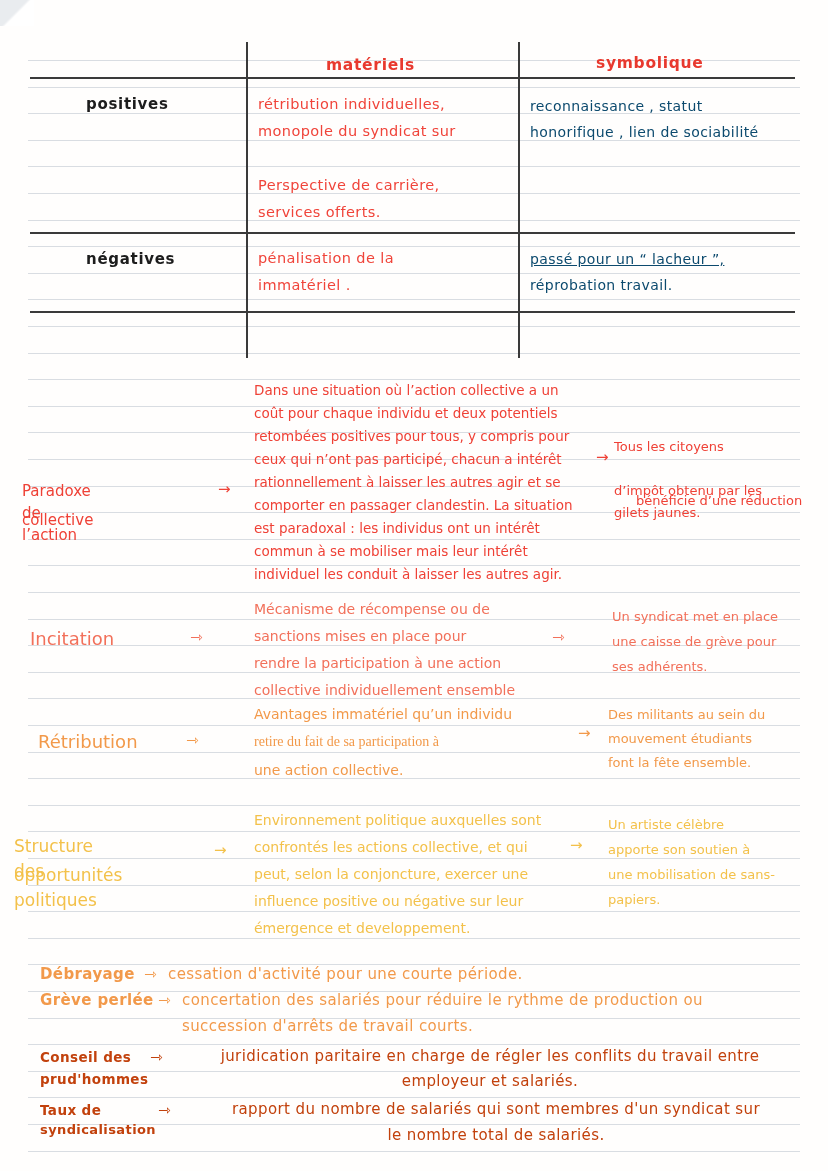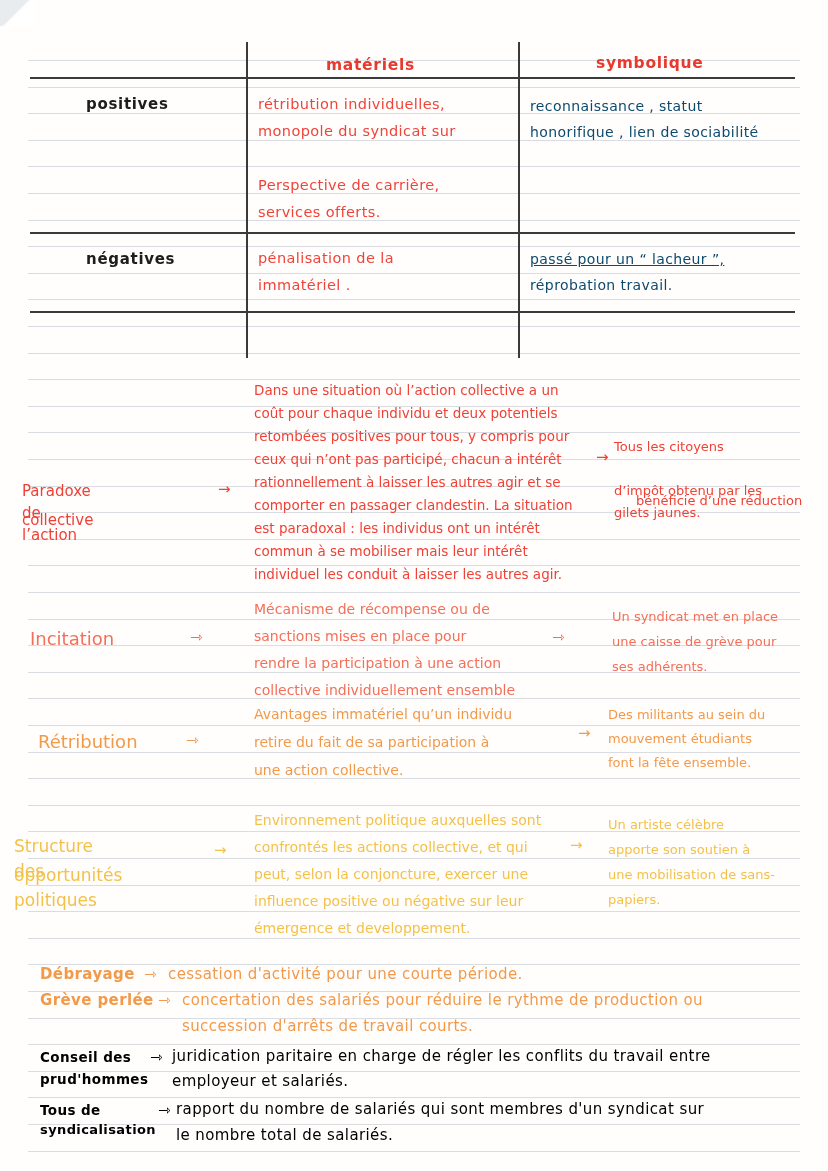--- a/index.html
+++ b/index.html
@@ -111,21 +111,21 @@
   .arrow {
     position: absolute;
     font-size: 15px;
     line-height: 1;
   }
 
   .c-red    { color: #ef4136; }
   .c-coral  { color: #f2705a; }
   .c-orange { color: #f2994a; }
   .c-yellow { color: #f3c14a; }
-  .c-amber  { color: #000000; }
+  .c-amber  { color: #c2410c; text-align: center; }
 
   .s13  { font-size: 13px; }
   .s135 { font-size: 13.5px; }
   .s14  { font-size: 14px; }
   .s15  { font-size: 15px; }
   .s17  { font-size: 17px; }
   .s18  { font-size: 18px; }
 
   
   .note {
@@ -251,21 +251,21 @@
     <div class="ex-col c-coral s13" style="left:612px; top:607px; width:190px;">Un syndicat met en place</div>
     <div class="ex-col c-coral s13" style="left:612px; top:632px; width:190px;">une caisse de grève pour</div>
     <div class="ex-col c-coral s13" style="left:612px; top:657px; width:190px;">ses adhérents.</div>
   </div>
 
   <div class="defblock">
     <div class="term c-orange s18" style="left:38px; top:729px; font-weight:500;">Rétribution</div>
     <div class="arrow c-orange" style="left:186px; top:733px;">⇾</div>
 
     <div class="body-col c-orange s14" style="left:254px; top:703px; width:330px;">Avantages immatériel qu’un individu</div>
-    <div class="body-col c-orange s14" style="left:254px; top:731px; width:330px;">retire du fait de sa participation à</div>
+    <div class="body-col c-orange s14" style="left:254px; top:731px; width:330px;font-family:Liberation Serif, serif;">retire du fait de sa participation à</div>
     <div class="body-col c-orange s14" style="left:254px; top:759px; width:330px;">une action collective.</div>
 
     <div class="arrow c-orange" style="left:578px; top:726px;">→</div>
     <div class="ex-col c-orange s13" style="left:608px; top:705px; width:190px;">Des militants au sein du</div>
     <div class="ex-col c-orange s13" style="left:608px; top:729px; width:190px;">mouvement étudiants</div>
     <div class="ex-col c-orange s13" style="left:608px; top:753px; width:190px;">font la fête ensemble.</div>
   </div>
 
   <div class="defblock">
     <div class="term c-yellow s17" style="left:14px; top:834px; font-weight:500;">Structure des</div>
@@ -295,20 +295,20 @@
     <div class="note c-orange s15 hand" style="left:158px; top:989px;">⇾</div>
     <div class="note c-orange s15 hand" style="left:182px; top:989px; width:620px;">concertation des salariés pour réduire le rythme de production ou</div>
     <div class="note c-orange s15 hand" style="left:182px; top:1015px; width:620px;">succession d'arrêts de travail courts.</div>
 
     <div class="note note-term c-amber s135 hand" style="left:40px; top:1047px;">Conseil des</div>
     <div class="note note-term c-amber s135 hand" style="left:40px; top:1069px;">prud'hommes</div>
     <div class="note c-amber s15 hand" style="left:150px; top:1046px;">⇾</div>
     <div class="note c-amber s15 hand" style="left:172px; top:1045px; width:636px;">juridication paritaire en charge de régler les conflits du travail entre</div>
     <div class="note c-amber s15 hand" style="left:172px; top:1070px; width:636px;">employeur et salariés.</div>
 
-    <div class="note note-term c-amber s135 hand" style="left:40px; top:1100px;">Tous de</div>
+    <div class="note note-term c-amber s135 hand" style="left:40px; top:1100px;">Taux de</div>
     <div class="note note-term c-amber s13 hand" style="left:40px; top:1120px;">syndicalisation</div>
     <div class="note c-amber s15 hand" style="left:158px; top:1099px;">⇾</div>
     <div class="note c-amber s15 hand" style="left:176px; top:1098px; width:640px;">rapport du nombre de salariés qui sont membres d'un syndicat sur</div>
     <div class="note c-amber s15 hand" style="left:176px; top:1124px; width:640px;">le nombre total de salariés.</div>
   </div>
 
 </div>
 
 </body></html>

